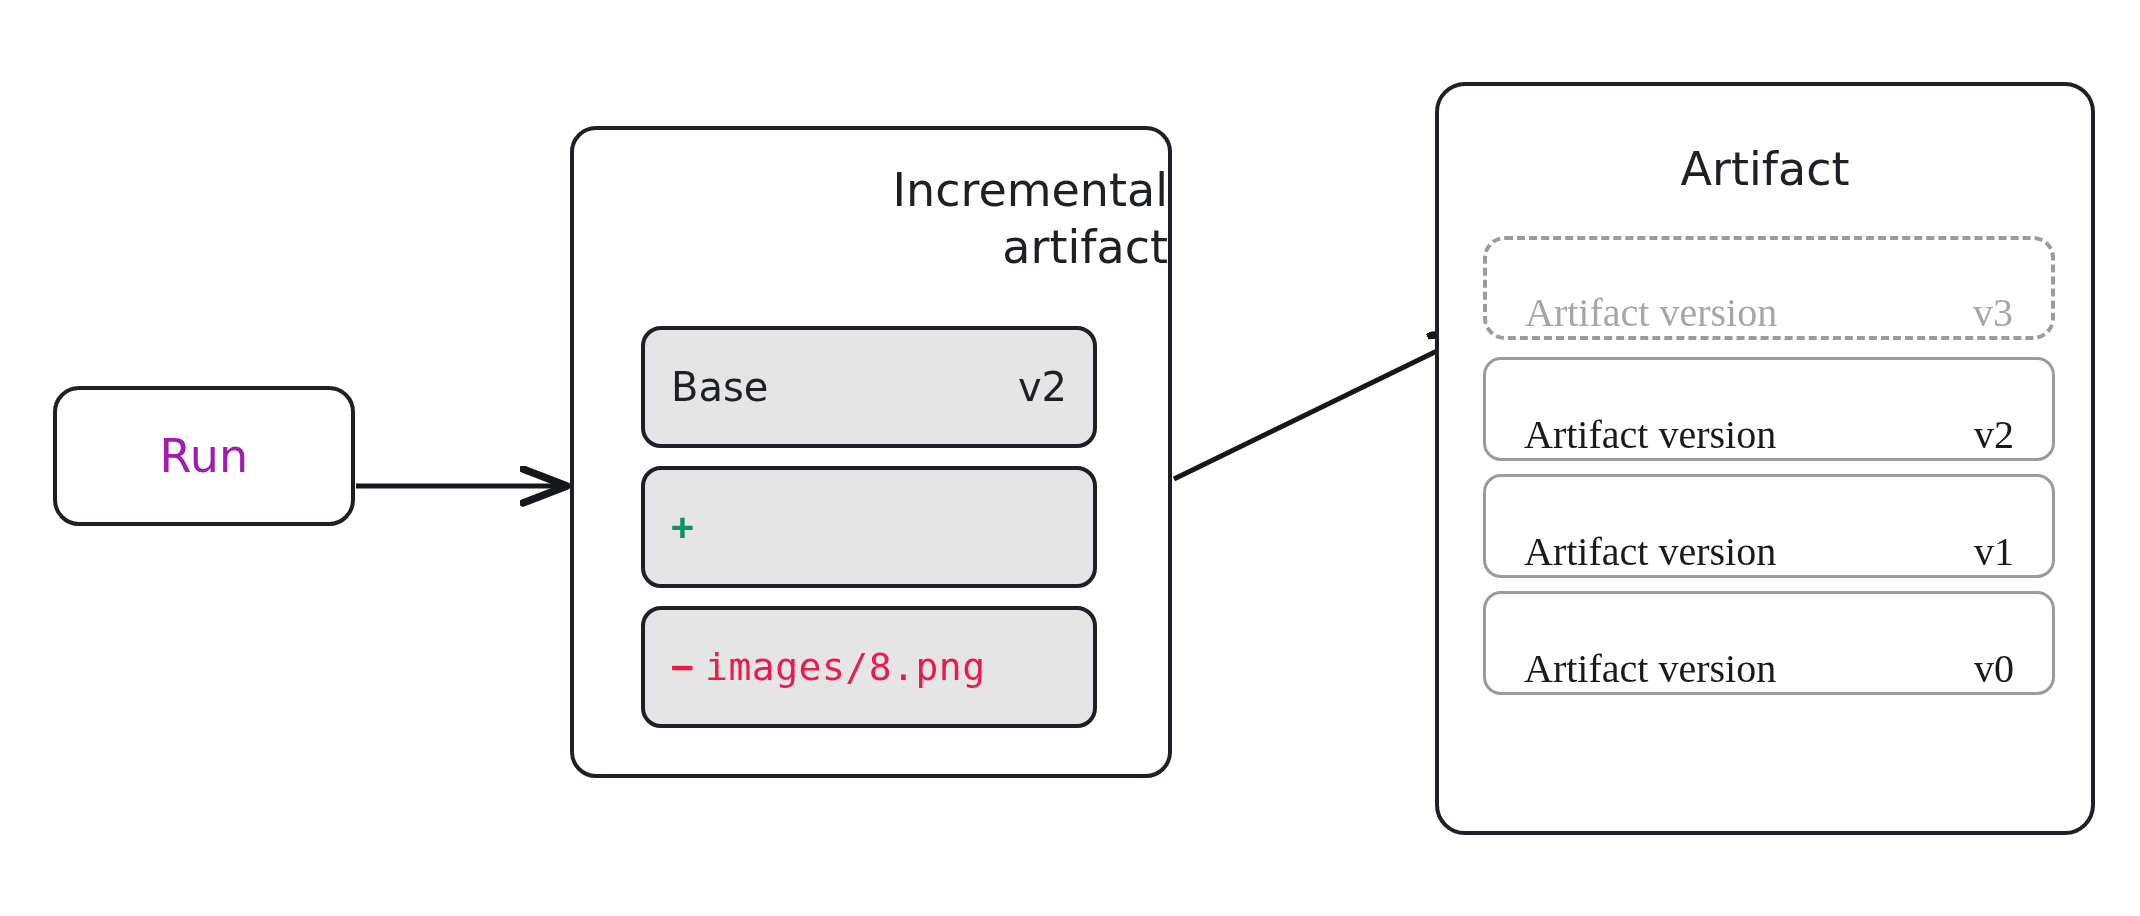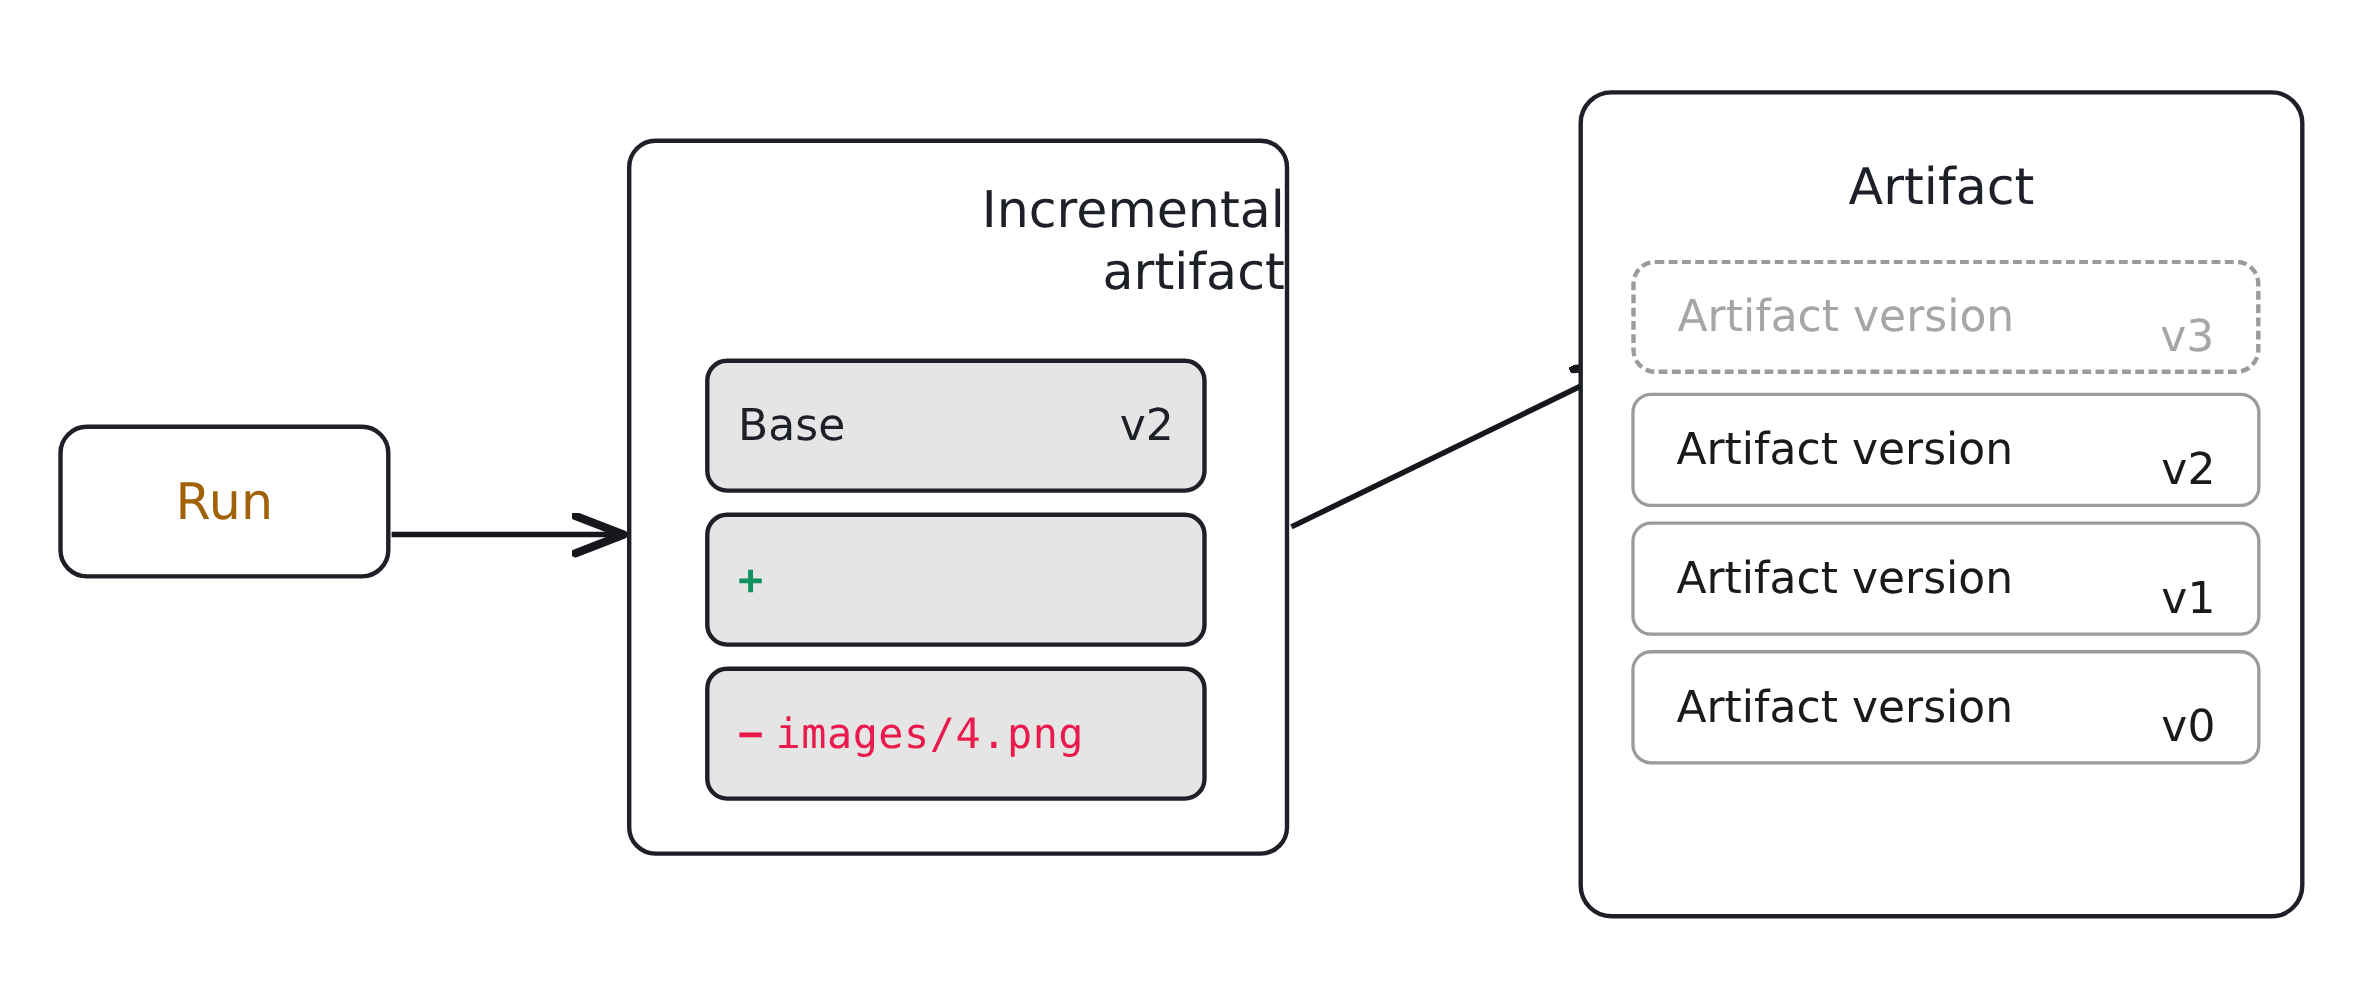--- a/index.html
+++ b/index.html
@@ -31,21 +31,21 @@
     width: 302px;
     height: 140px;
     border: 4px solid #1e2028;
     border-radius: 26px;
     display: flex;
     align-items: center;
     justify-content: center;
   }
   .run-label {
     font-size: 46px;
-    color: #a16207;
+    color: #a21caf;
     letter-spacing: 0.2px;
   }
 
   
   .incr-box {
     left: 570px;
     top: 126px;
     width: 602px;
     height: 652px;
     border: 4px solid #1e2028;
@@ -132,23 +132,24 @@
     width: 572px;
   }
   .ver-row {
     box-sizing: border-box;
     width: 572px;
     height: 104px;
     border: 3px solid #9b9b9b;
     border-radius: 18px;
     background: #ffffff;
     display: flex;
-    align-items: center;
+    align-items: flex-end;
     padding: 0 38px 0 38px;
     margin-bottom: 13px;
+    font-family: Liberation Serif, serif;
   }
   .ver-row:last-child { margin-bottom: 0; }
   .ver-row.pending {
     border: 4px dashed #9b9b9b;
     border-radius: 22px;
     margin-bottom: 17px;
   }
   .ver-name {
     font-size: 40px;
     color: #1a1a1a;
@@ -208,21 +209,21 @@
         <span class="row-name">Base</span>
         <span class="row-ver">v2</span>
       </div>
 
       <div class="incr-row mono-row add">
         <span class="sign">+</span>
       </div>
 
       <div class="incr-row mono-row rem">
         <span class="sign">−</span>
-        <span class="mono-path">images/4.png</span>
+        <span class="mono-path">images/8.png</span>
       </div>
 
     </div>
   </div>
 
   <div class="node artifact-box">
     <div class="artifact-title">Artifact</div>
 
     <div class="artifact-rows">
 

